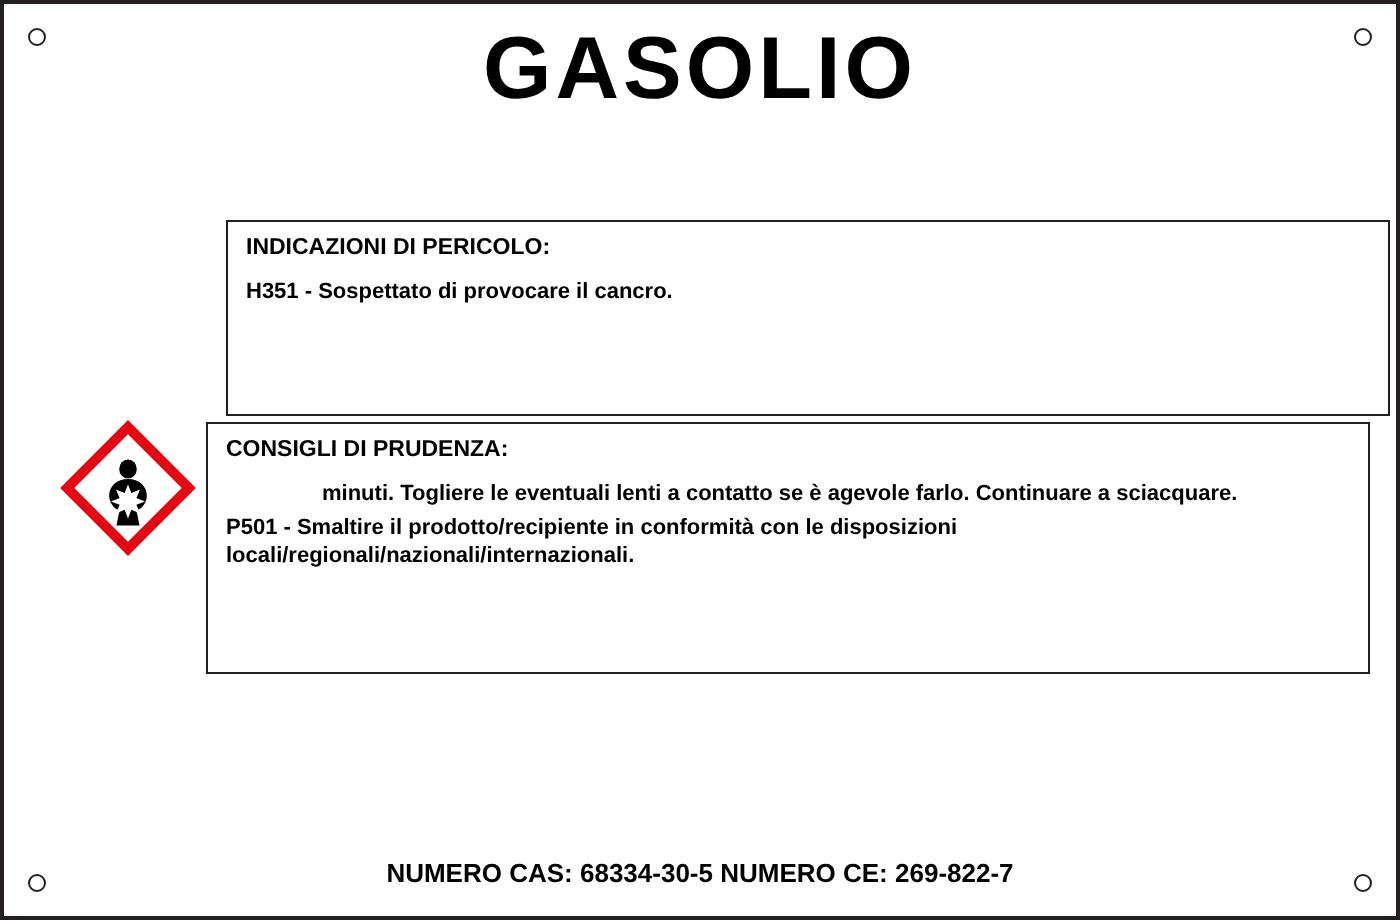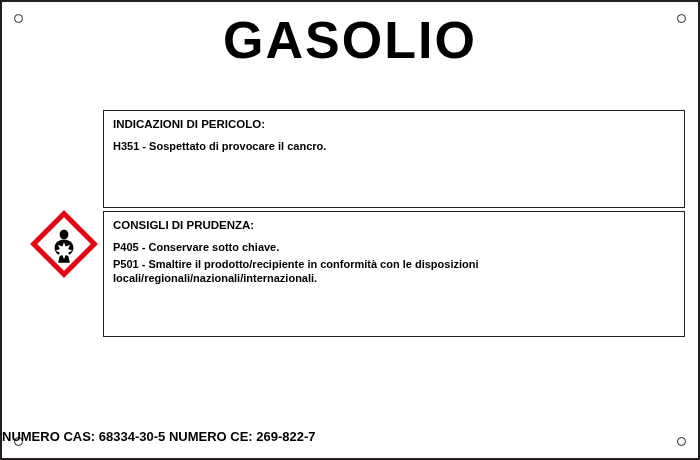--- a/index.html
+++ b/index.html
@@ -33,36 +33,36 @@
   .screw.tr { right: 12px; top: 12px; }
   .screw.bl { left: 12px;  bottom: 12px; }
   .screw.br { right: 12px; bottom: 12px; }
 
   #title {
     position: absolute;
     top: 8px;
     left: 0;
     width: 100%;
     text-align: center;
-    font-size: 52px;
+    font-size: 44px;
     font-weight: bold;
     letter-spacing: 2px;
     color: #000000;
     font-family: "Liberation Sans", sans-serif;
   }
 
   
   .panel {
     position: absolute;
     border: 1px solid #231f20;
     background: #ffffff;
     box-sizing: border-box;
   }
   #hazard-panel {
-    left: 101px;
+    left: 111px;
     top: 108px;
     width: 582px;
     height: 98px;
     padding: 7px 9px;
   }
   #precaution-panel {
     left: 101px;
     top: 209px;
     width: 582px;
     height: 126px;
@@ -110,20 +110,21 @@
     position: absolute;
     left: 0;
     top: 0;
   }
 
   #cas-line {
     position: absolute;
     left: 0;
     top: 427px;
     width: 100%;
+    text-align: center;
     font-size: 13px;
     font-weight: bold;
     color: #000000;
   }
 </style>
 </head>
 <body>
 
 <div id="sign">
 
@@ -147,21 +148,21 @@
         <ellipse cx="35" cy="25.5" rx="4.4" ry="4.8"></ellipse>
         <path d="M35 30.5 c-5.6 0 -9.4 3.6 -9.4 8.2 c0 3.6 2.2 6.4 5.2 7.6 l-1.6 7.4 l11.6 0 l-1.6 -7.4 c3 -1.2 5.2 -4 5.2 -7.6 c0 -4.6 -3.8 -8.2 -9.4 -8.2 z"></path>
 
         <path d="M35 33.2 l1.7 4.3 l4.3 -1.8 l-1.8 4.3 l4.3 1.7 l-4.3 1.7 l1.8 4.3 l-4.3 -1.8 l-1.7 4.3 l-1.7 -4.3 l-4.3 1.8 l1.8 -4.3 l-4.3 -1.7 l4.3 -1.7 l-1.8 -4.3 l4.3 1.8 z" fill="#ffffff"></path>
       </g>
     </svg>
   </div>
 
   <div class="panel" id="precaution-panel">
     <div class="panel-heading">CONSIGLI DI PRUDENZA:</div>
-    <div class="stmt">P405 - Conservare sotto chiave.</div>
+    <div class="stmt cont">minuti. Togliere le eventuali lenti a contatto se è agevole farlo. Continuare a sciacquare.</div>
     <div class="stmt">P501 - Smaltire il prodotto/recipiente in conformità con le disposizioni locali/regionali/nazionali/internazionali.</div>
   </div>
 
   <div id="cas-line">
     <span>NUMERO CAS:</span>
     <span>68334-30-5</span>
     <span>NUMERO CE:</span>
     <span>269-822-7</span>
   </div>
 

